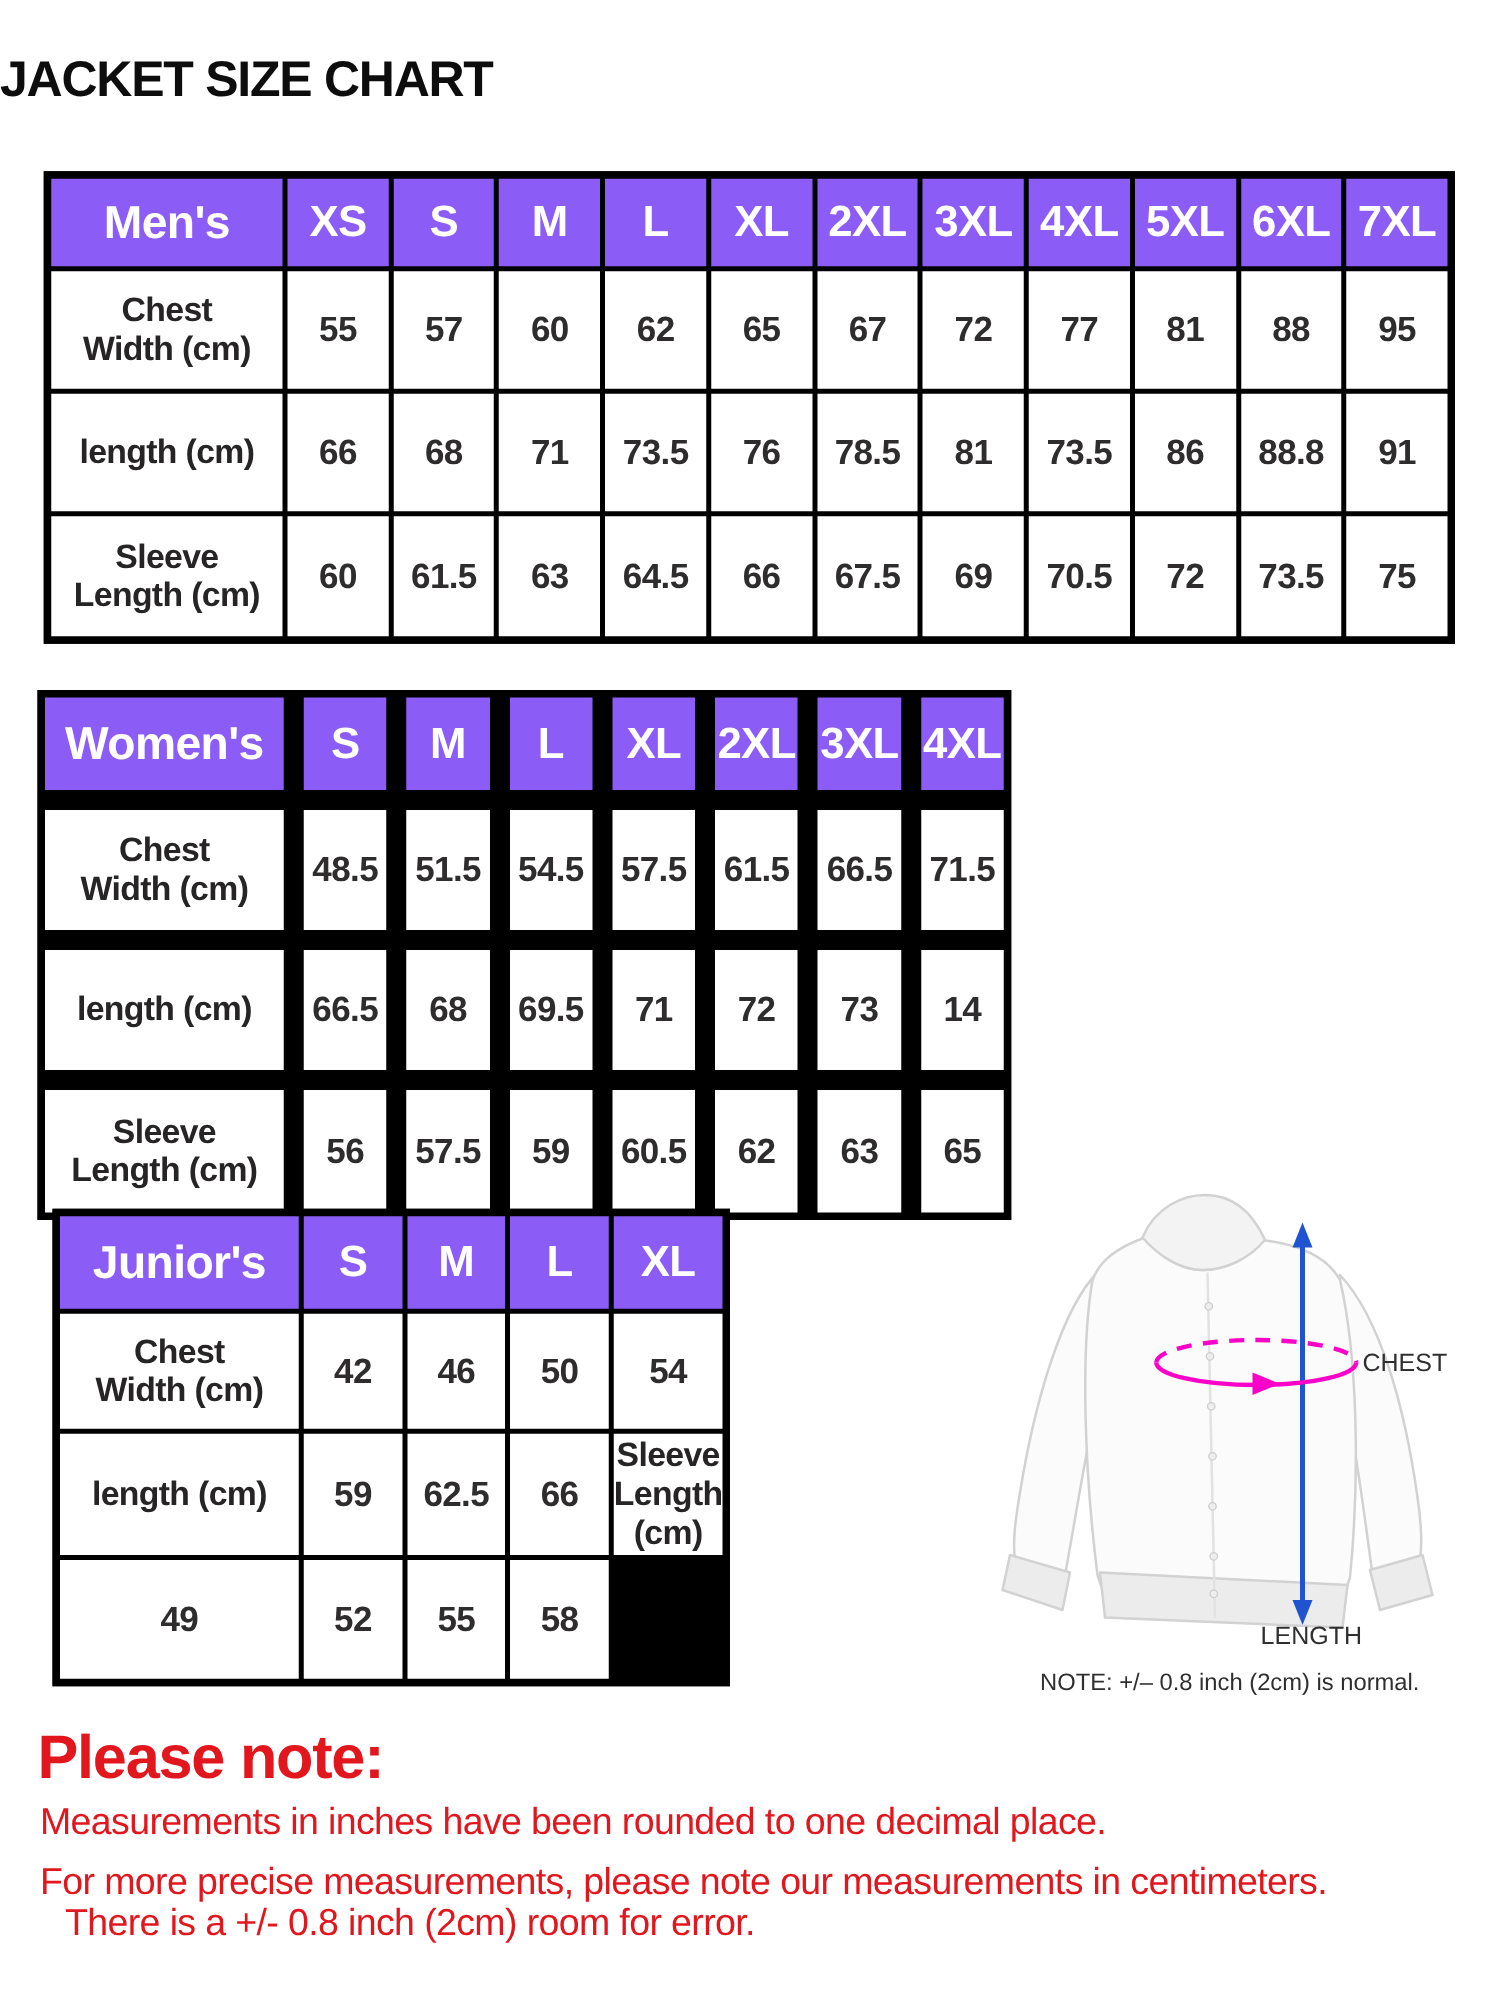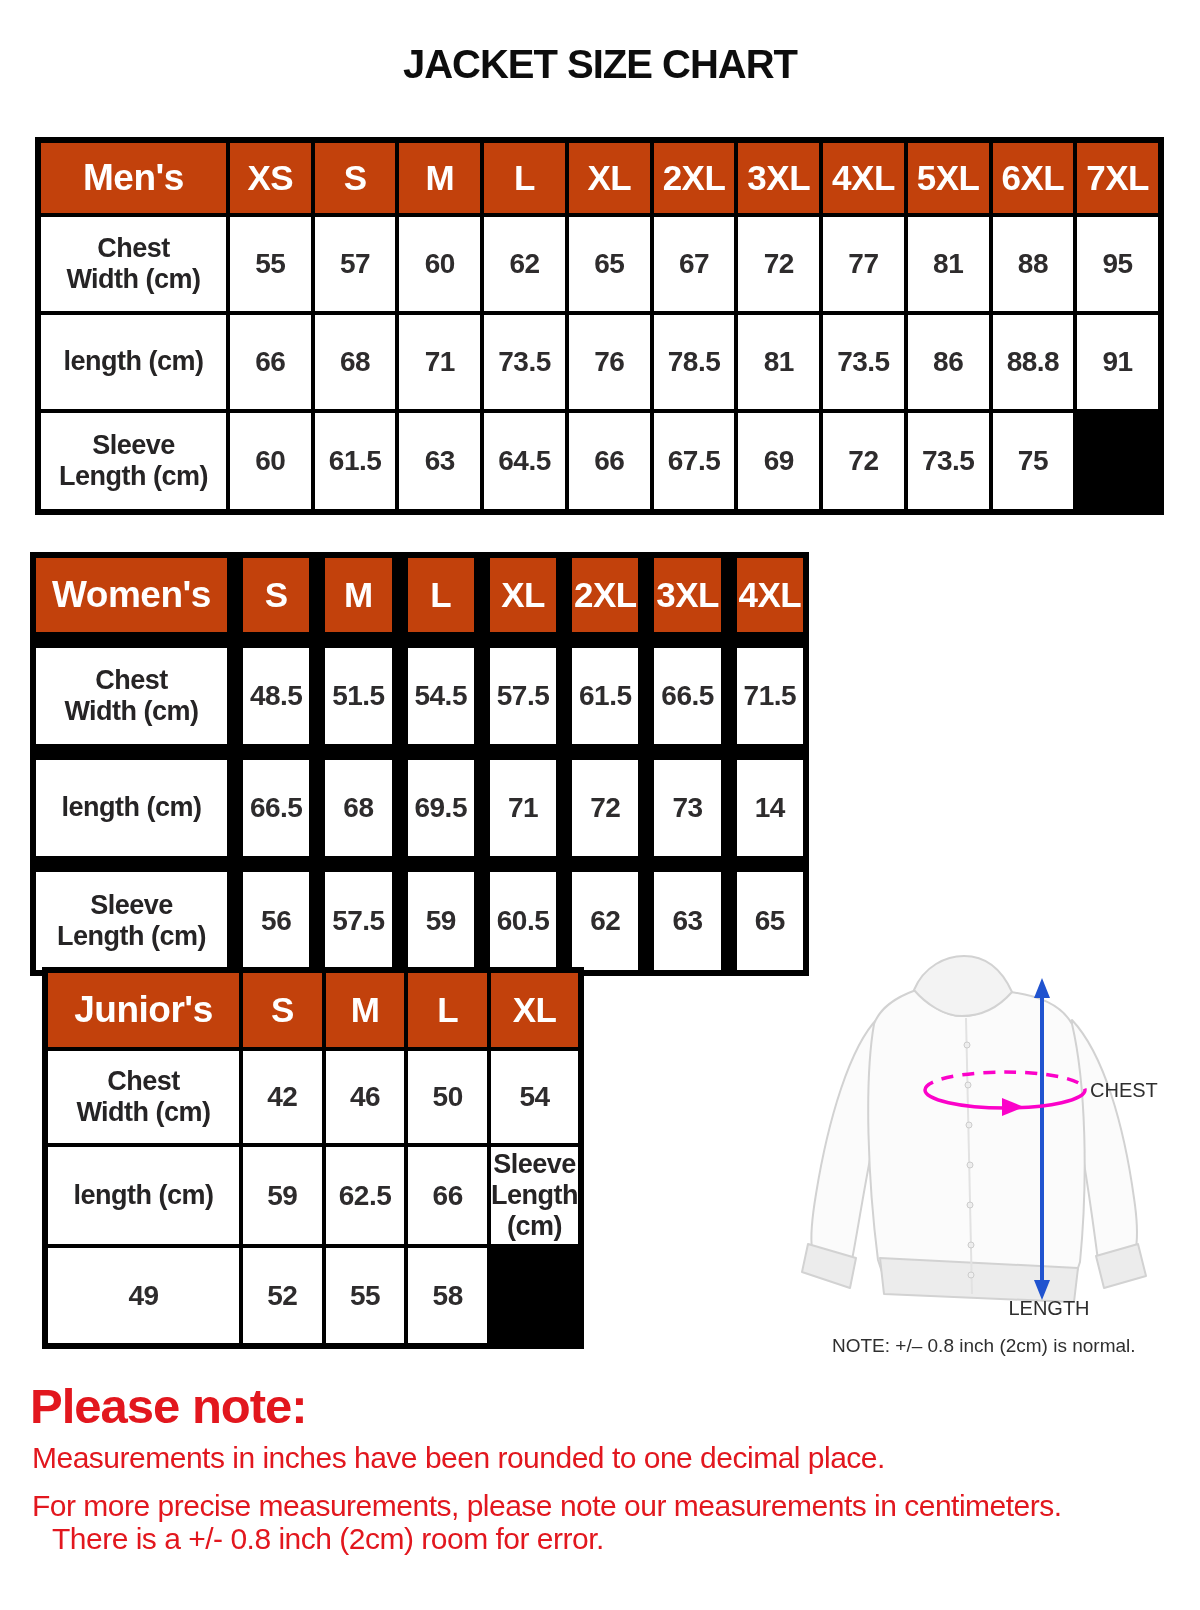--- a/index.html
+++ b/index.html
@@ -1,21 +1,21 @@
 <!DOCTYPE html>
 <html><head>
 <meta charset="utf-8">
 <style>
   html,body { margin:0; padding:0; }
   body {
     width:1200px; height:1610px; position:relative; background:#fff;
     font-family:"Liberation Sans", sans-serif; overflow:hidden;
   }
   .page-title {
-    position:absolute; top:42px; left:0; width:1200px; text-align:center;
+    position:absolute; top:42px; left:0; width:1200px; text-align:left;
     font-size:40px; font-weight:bold; color:#0d0d0d; letter-spacing:-1px; margin:0;
   }
   .size-table {
     position:absolute; display:grid; background:#000; border:6px solid #000; gap:4px;
   }
   #men-table {
     left:35px; top:137px; width:1117px;
     grid-template-columns:185px repeat(11, 1fr);
     grid-template-rows:70px 94px 94px 96px;
   }
@@ -28,21 +28,21 @@
   #junior-table {
     left:30px; top:967px; width:530px;
     grid-template-columns:191px repeat(4, 1fr);
     grid-template-rows:74px 92px 97px 95px;
     margin-left:12px;
   }
   .cell {
     display:flex; align-items:center; justify-content:center; text-align:center;
     background:#fff; font-weight:bold; color:#2e2c2d; font-size:28px; letter-spacing:-0.5px;
   }
-  .cell.th { background:#c2410c; color:#fff; font-size:35px; }
+  .cell.th { background:#8b5cf6; color:#fff; font-size:35px; }
   .cell.group { font-size:37px; }
   .cell.label { font-size:27px; white-space:pre-line; line-height:1.15; color:#262425; }
   .jacket-wrap { position:absolute; left:788px; top:950px; width:386px; height:412px; }
   .please-heading {
     position:absolute; left:30px; top:1378px; margin:0;
     font-size:49px; font-weight:bold; color:#e2171e; letter-spacing:-1px;
   }
   .please-line {
     position:absolute; left:32px; margin:0;
     font-size:30px; color:#e2171e; letter-spacing:-0.5px; font-weight:normal;
@@ -97,20 +97,21 @@
     <div class="cell val">91</div>
     <div class="cell label">Sleeve
 Length (cm)</div>
     <div class="cell val">60</div>
     <div class="cell val">61.5</div>
     <div class="cell val">63</div>
     <div class="cell val">64.5</div>
     <div class="cell val">66</div>
     <div class="cell val">67.5</div>
     <div class="cell val">69</div>
+    <div class="cell val">70.5</div>
     <div class="cell val">72</div>
     <div class="cell val">73.5</div>
     <div class="cell val">75</div>
   </div>
 
 <div id="women-table" class="size-table">
     <div class="cell th group">Women's</div>
     <div class="cell th">S</div>
     <div class="cell th">M</div>
     <div class="cell th">L</div>

